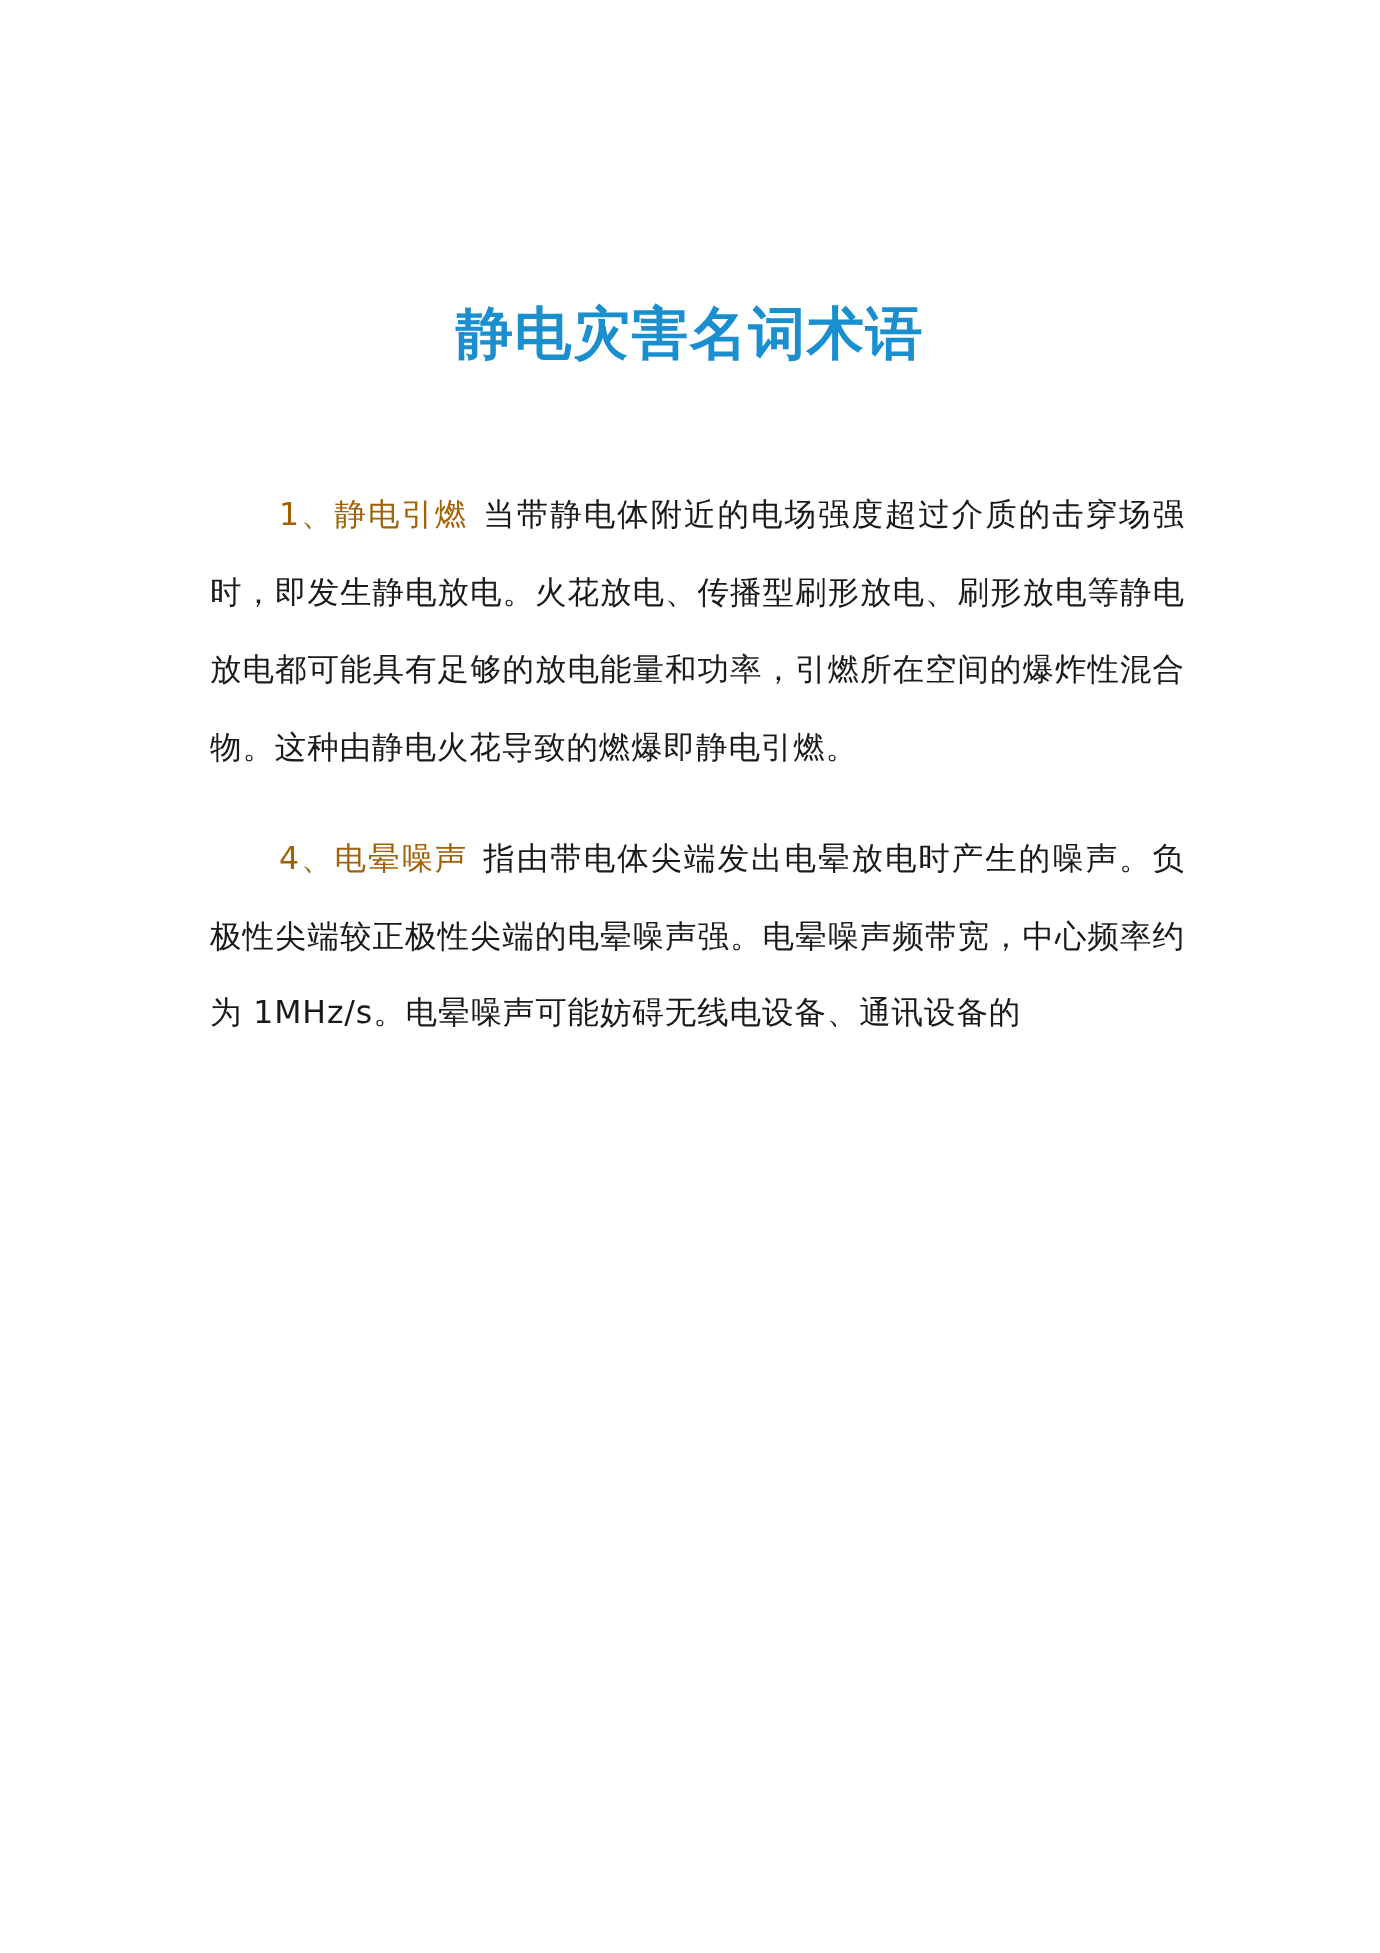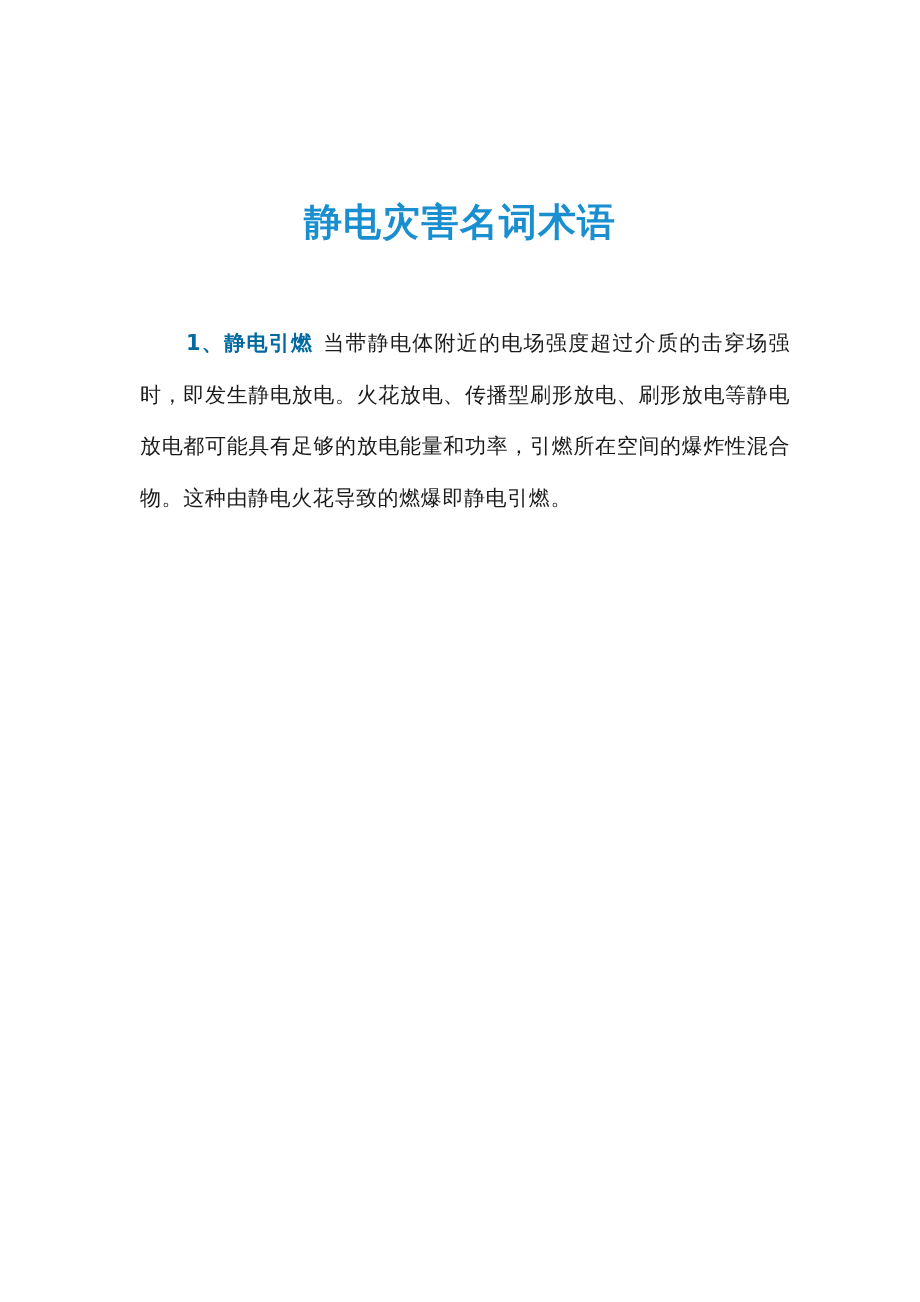--- a/index.html
+++ b/index.html
@@ -45,30 +45,31 @@
       margin: 0 0 23px 0;
       font-size: 21px;
       line-height: 51.5px;
       text-indent: 46px;
       text-align: justify;
       text-justify: inter-character;
       letter-spacing: 0.6px;
       color: #1a1a1a;
     }
     .term {
-      color: #0369a1;
-      font-weight: bold;
+      color: #a16207;
+      font-weight: normal;
       margin-right: 10px;
     }
   </style>
 </head>
 <body>
 
 <div class="page">
   <h1 class="doc-title">静电灾害名词术语</h1>
 
   <div class="content">
     <p class="para"><span class="term"><span>1、</span><span>静电引燃</span></span><span>当带静电体附近的电场强度超过介质的击穿场强时，即发生静电放电。火花放电、传播型刷形放电、刷形放电等静电放电都可能具有足够的放电能量和功率，引燃所在空间的爆炸性混合物。这种由静电火花导致的燃爆即静电引燃。</span></p>
 
 
 
+    <p class="para"><span class="term"><span>4、</span><span>电晕噪声</span></span><span>指由带电体尖端发出电晕放电时产生的噪声。负极性尖端较正极性尖端的电晕噪声强。电晕噪声频带宽，中心频率约为 1MHz/s。电晕噪声可能妨碍无线电设备、通讯设备的</span></p>
   </div>
 </div>
 
 </body></html>

